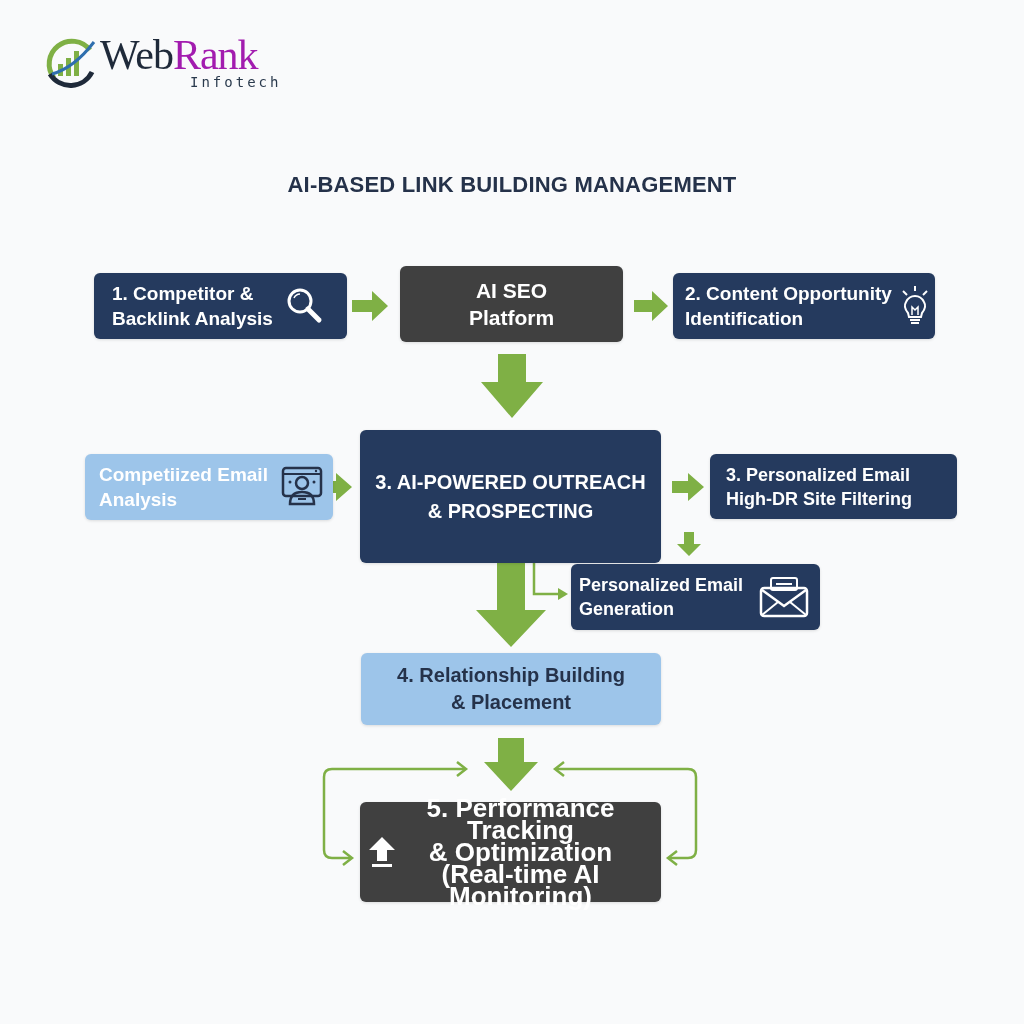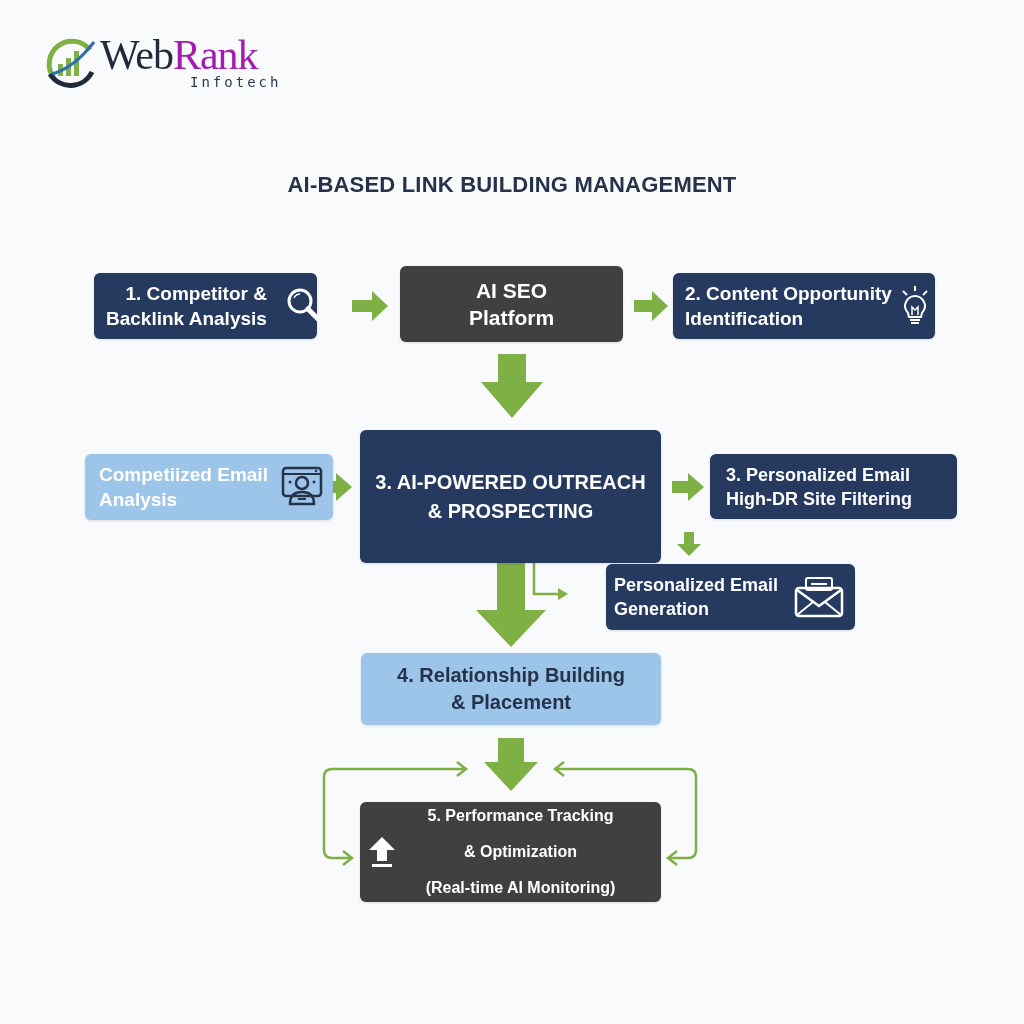--- a/index.html
+++ b/index.html
@@ -71,21 +71,21 @@
 
   <path d="M465 769 L332 769 Q324 769 324 777 L324 850 Q324 858 332 858 L350 858" fill="none" stroke="#7fb045" stroke-width="2.5"></path>
   <polyline points="457,762 466,769 457,776" fill="none" stroke="#7fb045" stroke-width="2.5"></polyline>
   <polyline points="343,851 352,858 343,865" fill="none" stroke="#7fb045" stroke-width="2.5"></polyline>
 
   <path d="M556 769 L688 769 Q696 769 696 777 L696 850 Q696 858 688 858 L670 858" fill="none" stroke="#7fb045" stroke-width="2.5"></path>
   <polyline points="564,762 555,769 564,776" fill="none" stroke="#7fb045" stroke-width="2.5"></polyline>
   <polyline points="677,851 668,858 677,865" fill="none" stroke="#7fb045" stroke-width="2.5"></polyline>
 </svg>
 
-<div class="box navy" style="left:94px;top:273px;width:223px;height:66px;padding-left:12px;text-align:right;">
+<div class="box navy" style="left:94px;top:273px;width:253px;height:66px;padding-left:18px;">
   <span class="txt">1. Competitor &amp;
   Backlink Analysis</span>
   <svg class="icon" width="40" height="40" viewBox="0 0 40 40" style="left:190px;top:12px;">
     <circle cx="16" cy="16" r="11" fill="none" stroke="#fff" stroke-width="3"></circle>
     <path d="M10 13 A7 7 0 0 1 16 9" fill="none" stroke="#fff" stroke-width="1.5"></path>
     <line x1="24" y1="24" x2="35" y2="35" stroke="#fff" stroke-width="5" stroke-linecap="round"></line>
   </svg>
 </div>
 
 <div class="box green center" style="left:400px;top:266px;width:223px;height:76px;">
@@ -125,39 +125,39 @@
 <div class="box navy center" style="left:360px;top:430px;width:301px;height:133px;">
   <span class="txt" style="font-size:20px;line-height:29px;">3. AI-POWERED OUTREACH
 &amp; PROSPECTING</span>
 </div>
 
 <div class="box navy" style="left:710px;top:454px;width:247px;height:65px;padding-left:16px;">
   <span class="txt" style="font-size:18px;line-height:24px;">3. Personalized Email
     High-DR Site Filtering</span>
 </div>
 
-<div class="box navy" style="left:606px;top:564px;width:249px;height:66px;padding-left:8px;">
+<div class="box navy" style="left:571px;top:564px;width:249px;height:66px;padding-left:8px;">
   <span class="txt" style="font-size:18px;line-height:24px;">Personalized Email
 Generation</span>
   <svg class="icon" width="50" height="44" viewBox="0 0 50 44" style="left:188px;top:12px;">
     <rect x="12" y="2" width="26" height="12" rx="2" fill="none" stroke="#fff" stroke-width="2"></rect>
     <line x1="17" y1="8" x2="33" y2="8" stroke="#fff" stroke-width="2"></line>
     <rect x="2" y="12" width="46" height="28" rx="3" fill="none" stroke="#fff" stroke-width="2.5"></rect>
     <polyline points="3,14 25,30 47,14" fill="none" stroke="#fff" stroke-width="2.5"></polyline>
     <line x1="3" y1="39" x2="19" y2="26" stroke="#fff" stroke-width="2"></line>
     <line x1="47" y1="39" x2="31" y2="26" stroke="#fff" stroke-width="2"></line>
   </svg>
 </div>
 
 <div class="box lblue t-dark center" style="left:361px;top:653px;width:300px;height:72px;">
   <span class="txt" style="font-size:20px;line-height:27px;">4. Relationship Building
 &amp; Placement</span>
 </div>
 
 <div class="box green center" style="left:360px;top:802px;width:301px;height:100px;padding-left:20px;">
-  <span class="txt" style="font-size:16px;line-height:36px;">5. Performance Tracking
+  <span class="txt" style="font-size:26px;line-height:22px;">5. Performance Tracking
 &amp; Optimization
 (Real-time AI Monitoring)</span>
   <svg class="icon" width="28" height="32" viewBox="0 0 28 32" style="left:8px;top:34px;">
     <polygon points="14,1 27,14 19,14 19,25 9,25 9,14 1,14" fill="#fff"></polygon>
     <rect x="4" y="28" width="20" height="3" fill="#fff"></rect>
   </svg>
 </div>
 
 </body></html>

